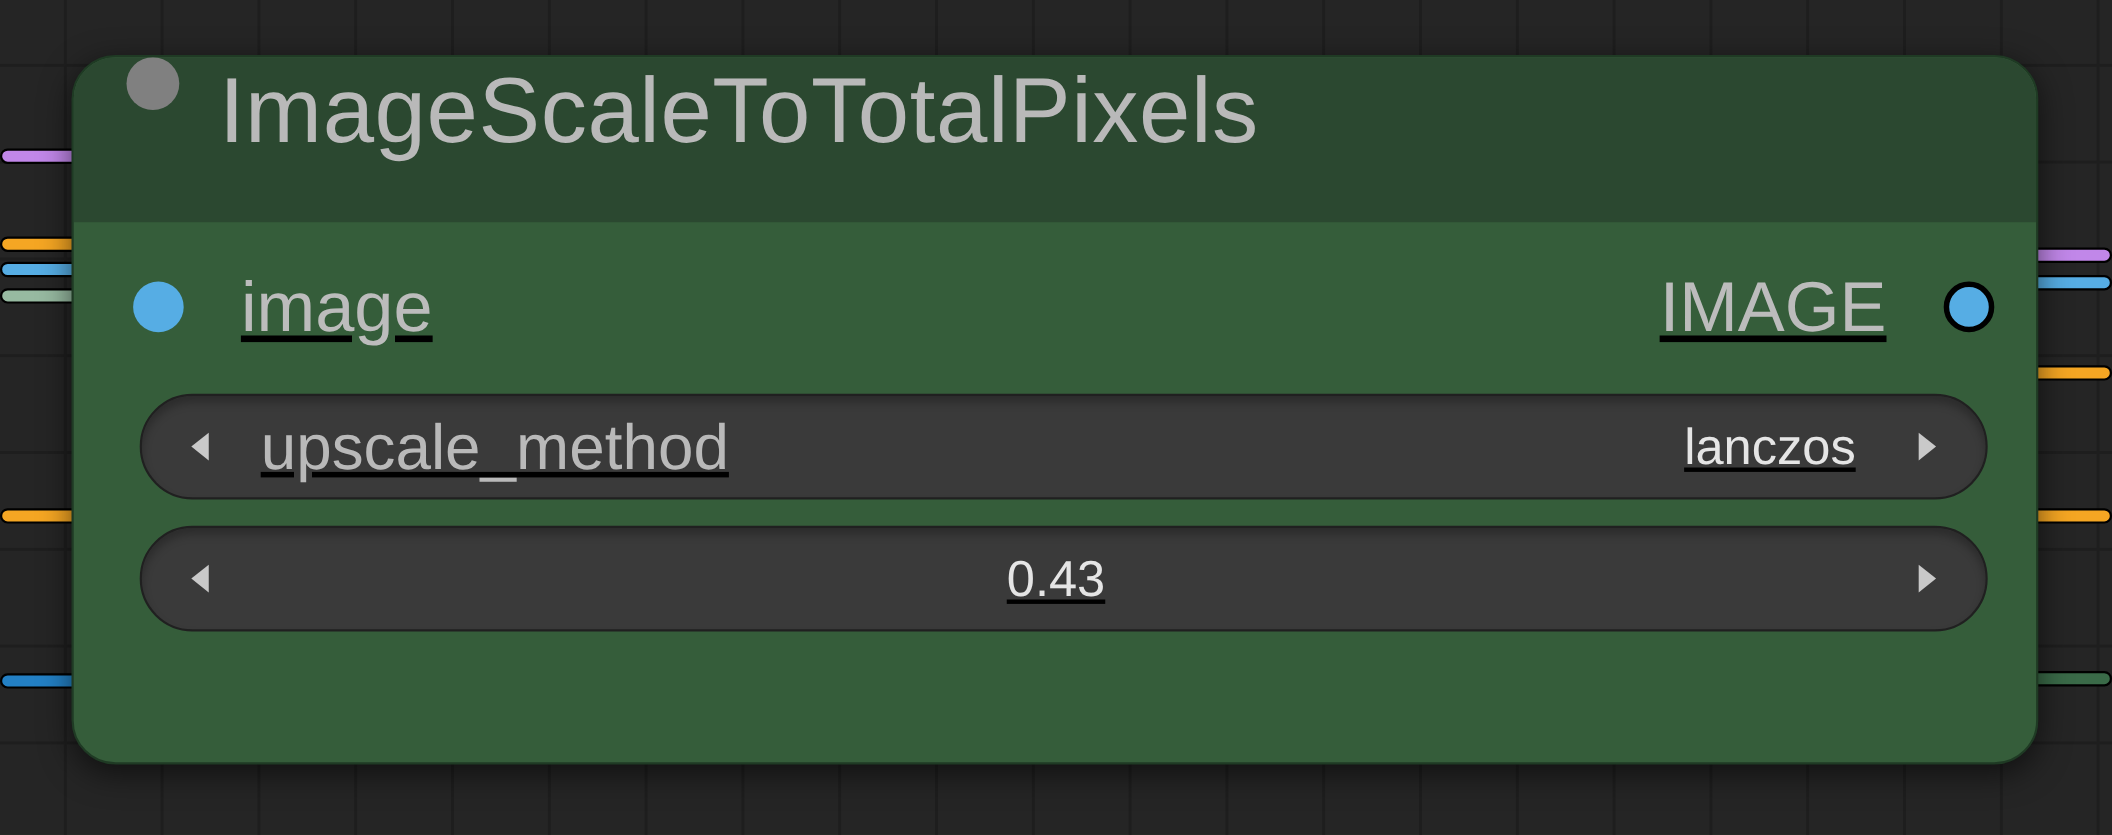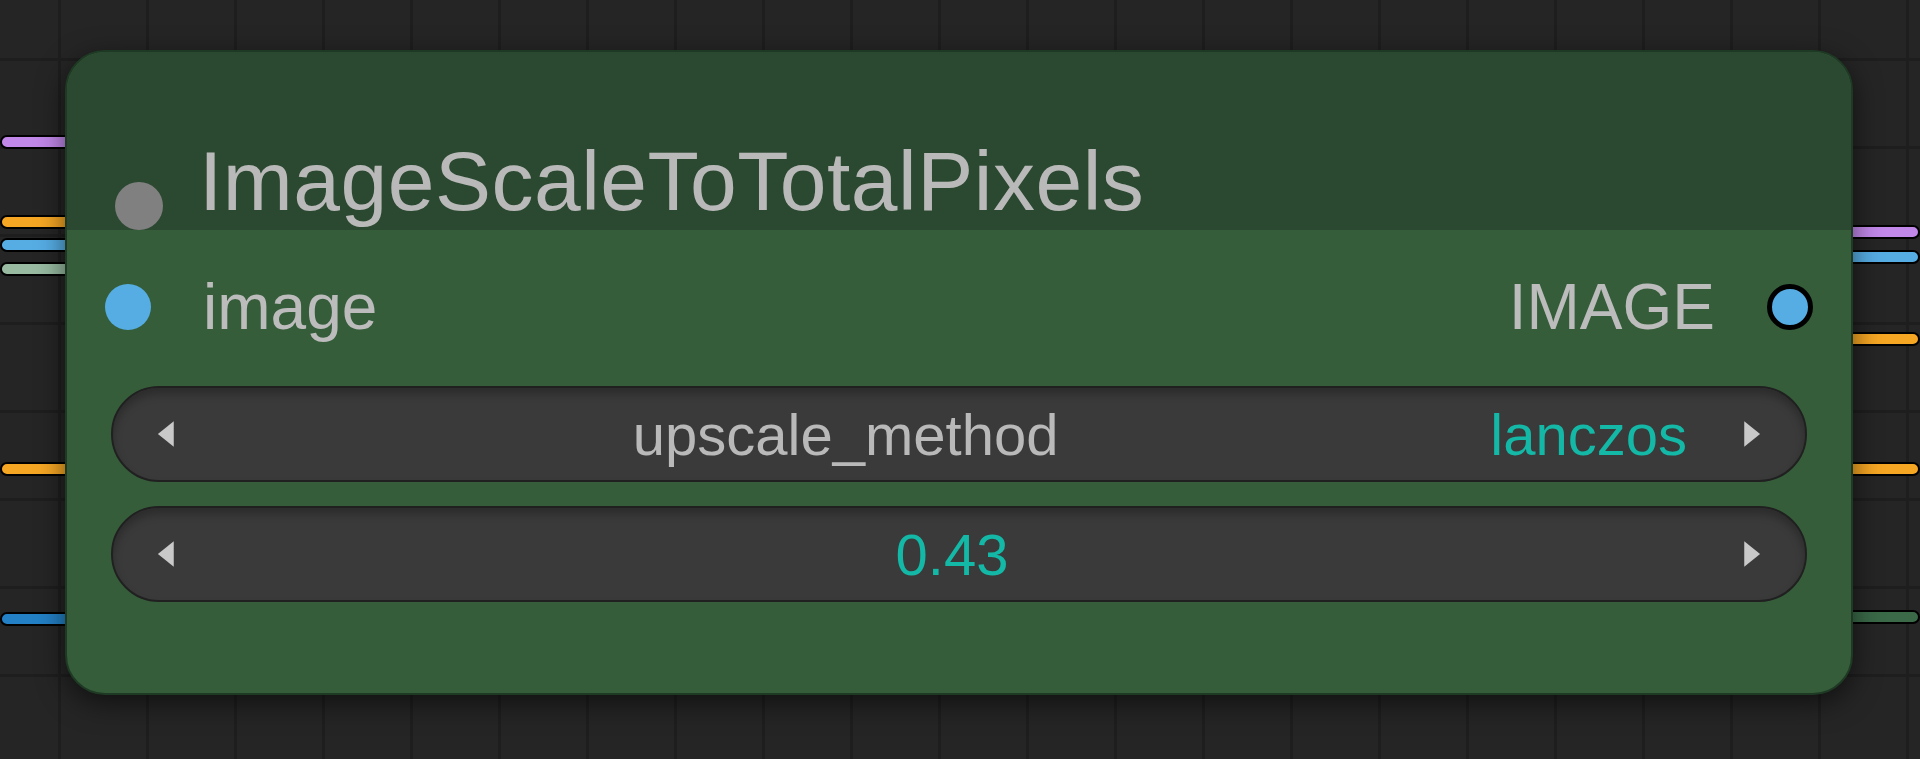--- a/index.html
+++ b/index.html
@@ -46,43 +46,44 @@
       top: 50px;
       width: 1788px;
       height: 645px;
       background: #355d3a;
       border-radius: 40px;
       box-shadow: 0 8px 28px rgba(0,0,0,0.55);
       border: 2px solid #1f3a24;
       overflow: hidden;
     }
     .node-titlebar {
-      height: 178px;
+      height: 150px;
       background: #2b4830;
       display: flex;
-      align-items: flex-end;
+      align-items: flex-start;
       padding: 0 48px;
       gap: 36px;
     }
     .collapse-dot {
       width: 48px;
       height: 48px;
       border-radius: 50%;
       background: #808080;
       flex-shrink: 0;
     }
     .node-title {
       color: #b9b9b9;
       font-size: 84px;
       font-weight: 400;
       letter-spacing: 0.5px;
     }
     .node-body {
       position: relative;
-      padding: 40px 0 0 0;
+      padding: 40px 0 0 16px;
+      text-decoration: underline;
     }
     .port-row {
       display: flex;
       justify-content: space-between;
       align-items: center;
       padding: 0 10px;
       margin-bottom: 28px;
     }
     .port {
       display: flex;
@@ -129,25 +130,24 @@
       cursor: pointer;
       color: #c9c9c9;
       flex-shrink: 0;
     }
     .arrow-btn svg { width: 38px; height: 38px; }
     .param-name {
       color: #b9b9b9;
       font-size: 58px;
       flex-grow: 1;
       margin-left: 4px;
-      text-align: center;
     }
     .param-value {
-      color: #14b8a6;
-      font-size: 58px;
+      color: #e5e5e5;
+      font-size: 46px;
       margin-right: 14px;
     }
   </style>
 </head>
 <body>
 
 <div class="grid-bg"></div>
 
 <div class="wire wire-left-purple"></div>
 <div class="wire wire-left-orange1"></div>

